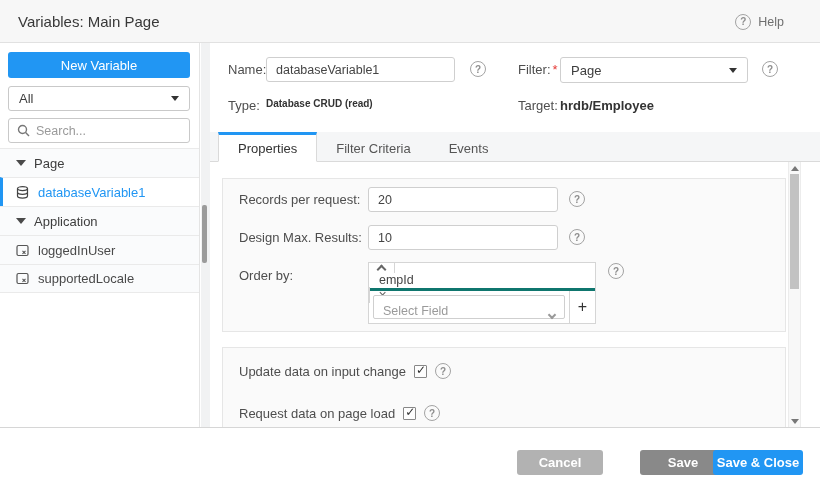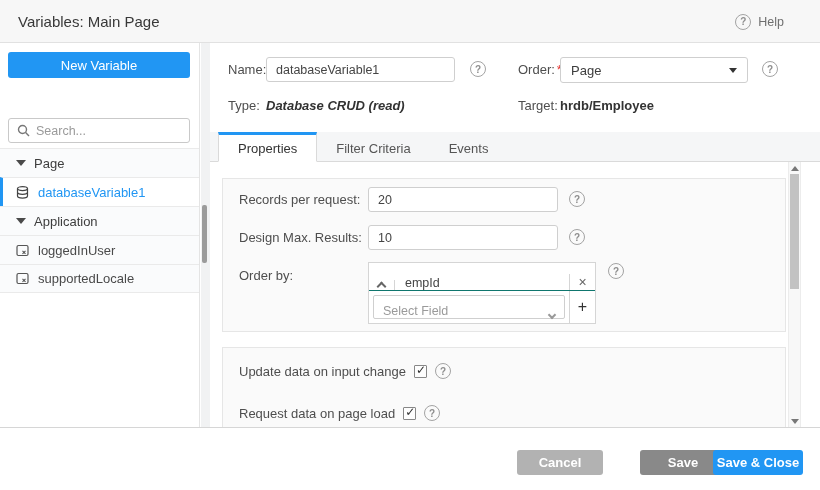--- a/index.html
+++ b/index.html
@@ -70,21 +70,21 @@
   .hlp-name   { position:absolute; left:260px; top:4px; }
   .lab-owner  { position:absolute; left:308px; top:5px; }
   .dd-owner   { position:absolute; left:350px; top:0; width:188px; height:26px;
                 border:1px solid #cfcfcf; border-radius:3px; background:#fff;
                 display:flex; align-items:center; padding:0 10px; cursor:pointer; color:#3d3d3d; }
   .dd-owner .tri { margin-left:auto; }
   .hlp-owner  { position:absolute; left:552px; top:4px; }
 
   .row-type  { position:absolute; left:0; top:55px; width:100%; height:18px; }
   .lab-type   { position:absolute; left:18px; }
-  .val-type   { position:absolute; left:56px; color:#333; font-weight:bold; font-size:13px;font-style:italic; }
+  .val-type   { position:absolute; left:56px; color:#333; font-weight:bold; font-size:10px; }
   .lab-target { position:absolute; left:308px; }
   .val-target { position:absolute; left:350px; color:#333; font-weight:bold; font-size:13px; }
 
   
   .tabbar { position:absolute; left:0; top:89px; width:610px; height:30px;
             background:#f5f6f7; border-bottom:1px solid #dadada; display:flex;
             align-items:stretch; padding-left:8px; }
   .tab { padding:0 19px; display:flex; align-items:center; font-size:13px;
          color:#555; cursor:pointer; border-top:3px solid transparent; }
   .tab.active { background:#fff; border:1px solid #dadada; border-top:3px solid #2196f3;
@@ -98,21 +98,21 @@
   .box-props { top:16px; height:154px; }
   .box-flags { top:185px; height:95px; }
 
   .prow-label { position:absolute; left:16px; font-size:13px; color:#4e4e4e; }
   .prow-input { position:absolute; left:145px; width:190px; }
   .prow-help  { position:absolute; left:346px; }
 
   
   .ob { position:absolute; left:145px; top:83px; width:228px; background:#fff;
         border:1px solid #d5d5d5; }
-  .ob-r1 { display:flex; height:28px; border-bottom:1px solid #0f766e; align-items:flex-end; }
+  .ob-r1 { display:flex; height:28px; border-bottom:3px solid #0f766e; align-items:flex-start;flex-direction:column; }
   .ob-dir { width:26px; border-right:1px solid #d5d5d5; display:flex;
             align-items:center; justify-content:center; cursor:pointer; }
   .chev-up { width:7px; height:7px; border-top:2px solid #666; border-left:2px solid #666;
              transform:rotate(45deg); margin-top:3px; }
   .ob-field { flex:1; display:flex; align-items:center; padding:0 10px; color:#444;
               font-size:12.5px; }
   .ob-x { width:26px; border-left:1px solid #d5d5d5; display:flex; align-items:center;
           justify-content:center; color:#666; font-size:14px; cursor:pointer; }
   .ob-r2 { display:flex; height:32px; align-items:stretch; }
   .ob-selwrap { flex:1; padding:4px 4px 4px 4px; }
@@ -163,20 +163,24 @@
     <div class="hdr-title">Variables: Main Page</div>
     <div class="hdr-help">
       <span class="help-circ">?</span>
       <span>Help</span>
     </div>
   </div>
 
   <div class="sidebar">
     <button class="btn-new">New Variable</button>
 
+    <div class="sb-select">
+      <span>All</span>
+      <span class="tri tri-dn"></span>
+    </div>
 
     <div class="sb-search">
       <svg width="13" height="13" viewBox="0 0 13 13">
         <circle cx="5.5" cy="5.5" r="4" fill="none" stroke="#777" stroke-width="1.4"></circle>
         <line x1="8.6" y1="8.6" x2="12" y2="12" stroke="#777" stroke-width="1.4"></line>
       </svg>
       <input type="text" placeholder="Search..." style="">
     </div>
 
     <div class="tree">
@@ -221,21 +225,21 @@
 
   <div class="gap"></div>
   <div class="sb-thumb"></div>
 
   <div class="main">
 
     <div class="row-name">
       <span class="fld-label lab-name"><span>Name:</span><span class="req">*</span></span>
       <input class="txt-input inp-name" type="text" value="databaseVariable1" style="">
       <span class="help-circ hlp-name">?</span>
-      <span class="fld-label lab-owner"><span>Order:</span><span class="req">*</span></span>
+      <span class="fld-label lab-owner"><span>Filter:</span><span class="req">*</span></span>
       <div class="dd-owner">
         <span>Page</span>
         <span class="tri tri-dn"></span>
       </div>
       <span class="help-circ hlp-owner">?</span>
     </div>
 
     <div class="row-type">
       <span class="fld-label lab-type">Type:</span>
       <span class="val-type">Database CRUD (read)</span>

